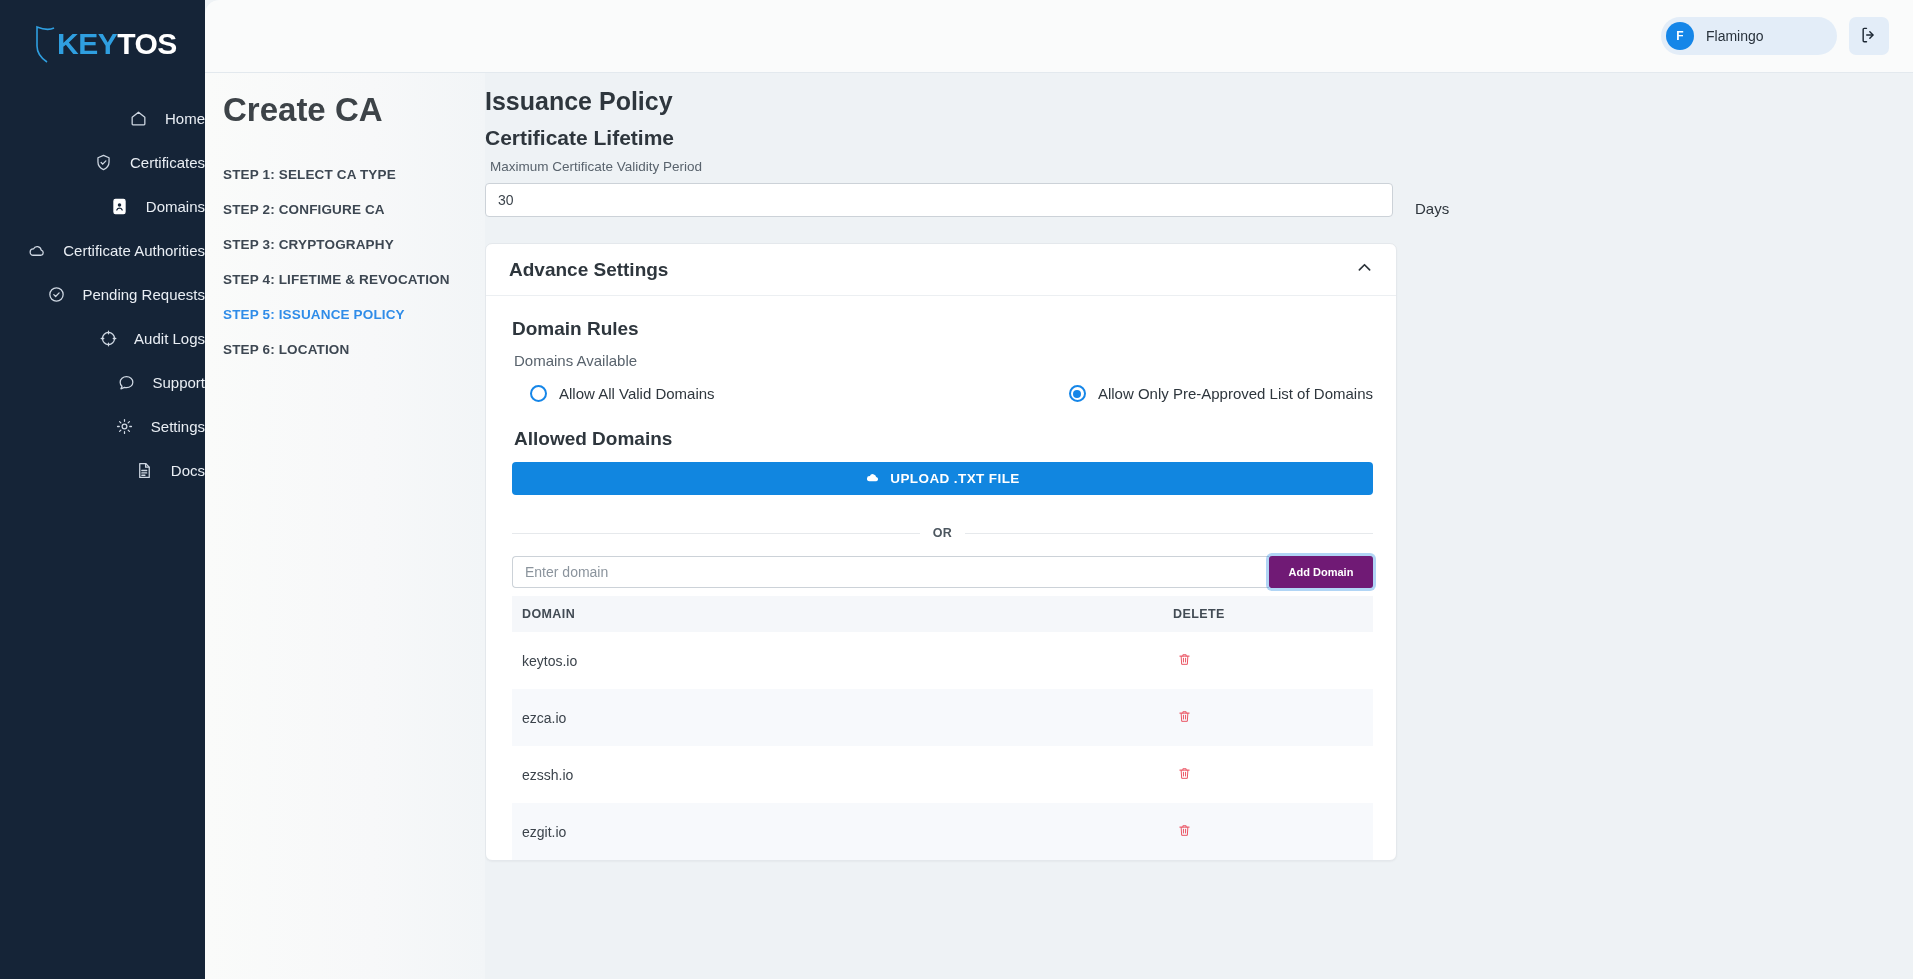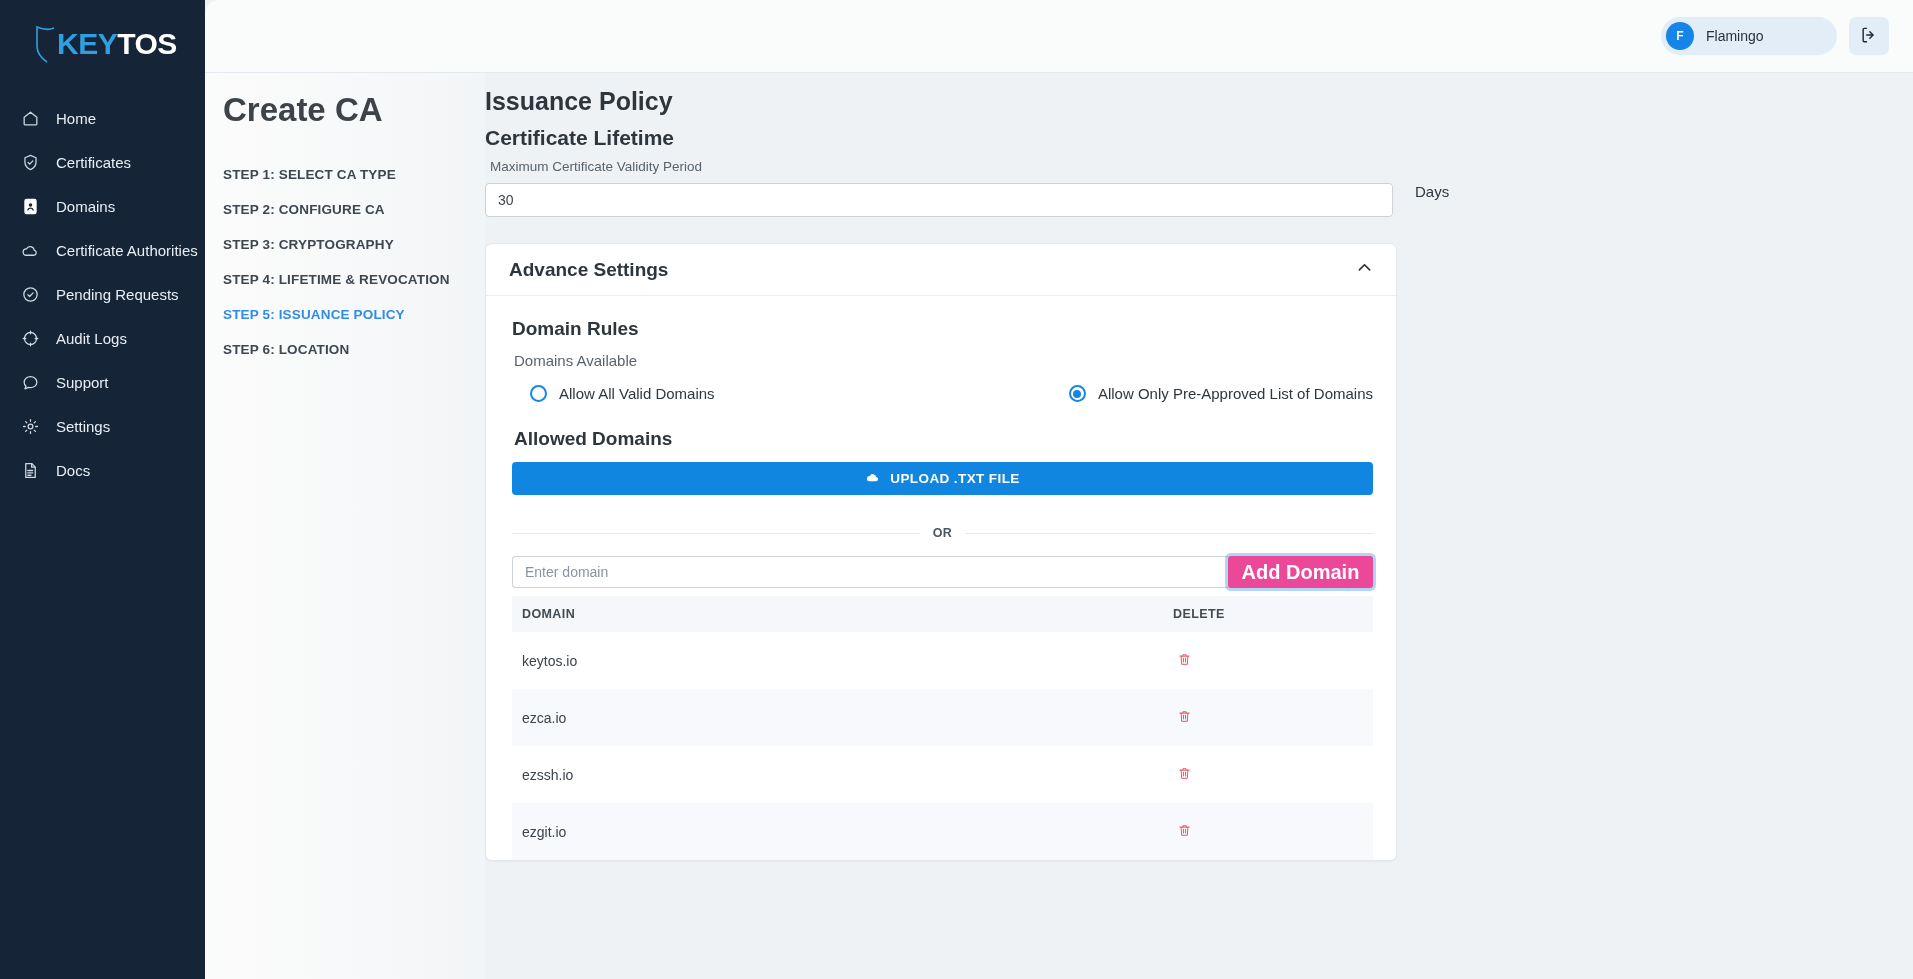--- a/index.html
+++ b/index.html
@@ -22,21 +22,21 @@
     height: 68px;
     display: flex; align-items: center;
     padding-left: 34px;
   }
   .logo { display: flex; align-items: center; }
   .logo-shield { width: 22px; height: 40px; margin-right: 1px; position: relative; }
   .logo-text { font-size: 30px; font-weight: 700; letter-spacing: -0.5px; line-height: 1; }
   .logo-key { color: #2f9fe0; }
   .logo-tos { color: #ffffff; }
 
-  .nav { margin-top: 18px; display: flex; flex-direction: column; }
+  .nav { margin-top: 18px; display: flex; flex-direction: column; align-items: flex-end; }
   .nav-item {
     display: flex; align-items: center;
     height: 44px;
     padding-left: 18px;
     color: #e9eef4;
     font-size: 15px;
     cursor: pointer;
     text-decoration: none;
   }
   .nav-icon {
@@ -122,21 +122,21 @@
     padding: 14px 0 0 0;
     background: #eef2f5;
     overflow-y: auto;
   }
   .form-inner { width: 1220px; padding-left: 0; }
 
   .h-issuance { font-size: 25px; font-weight: 700; color: #2e363d; margin-bottom: 10px; }
   .h-lifetime { font-size: 21px; font-weight: 700; color: #2e363d; margin-bottom: 9px; }
   .sublabel { font-size: 13.5px; color: #59636d; margin-bottom: 9px; padding-left: 5px; }
 
-  .lifetime-row { display: flex; align-items: flex-start; margin-bottom: 26px; }
+  .lifetime-row { display: flex; align-items: flex-end; margin-bottom: 26px; }
   .days-input {
     width: 908px; height: 34px;
     border: 1px solid #ccd2d8; border-radius: 4px;
     background: #fff; font-size: 14px; color: #3c444c;
     padding: 0 12px;
     font-family: "Liberation Sans", sans-serif;
   }
   .days-unit { font-size: 15px; color: #2e363d; margin-left: 22px; }
 
   
@@ -197,24 +197,24 @@
   .domain-input {
     flex: 1; height: 32px;
     border: 1px solid #ccd2d8; border-right: none;
     border-radius: 4px 0 0 4px;
     font-size: 14px; color: #3c444c;
     padding: 0 12px; background: #fff;
     font-family: "Liberation Sans", sans-serif;
   }
   .domain-input::placeholder { color: #8b949d; }
   .add-btn {
-    width: 145px; height: 32px;
-    background: #ec4899; color: #fff;
+    width: 104px; height: 32px;
+    background: #701a75; color: #fff;
     border: none; border-radius: 3px;
-    font-size: 20px; font-weight: 700;
+    font-size: 11px; font-weight: 700;
     cursor: pointer;
     box-shadow: 0 0 0 3px rgba(13,124,224,0.32);
     font-family: "Liberation Sans", sans-serif;
   }
 
   .dom-table { width: 100%; border-collapse: collapse; margin-top: 8px; }
   .dom-table thead th {
     background: #f5f7fa;
     font-size: 12.5px; font-weight: 700; color: #424b54;
     letter-spacing: 0.4px;

